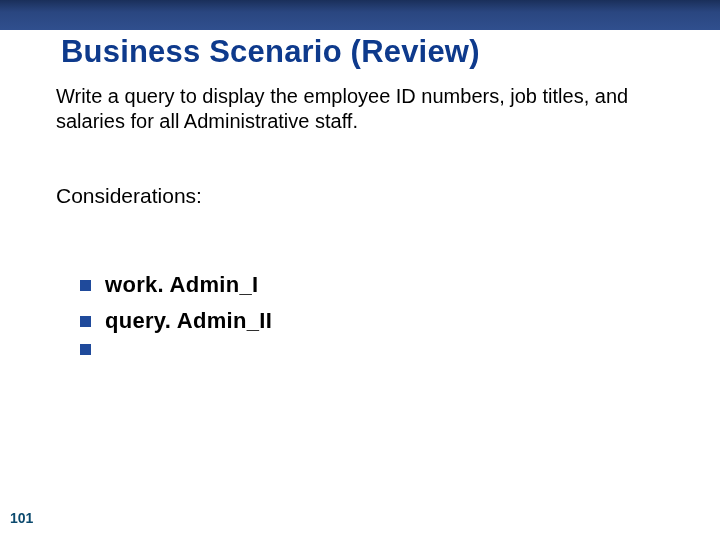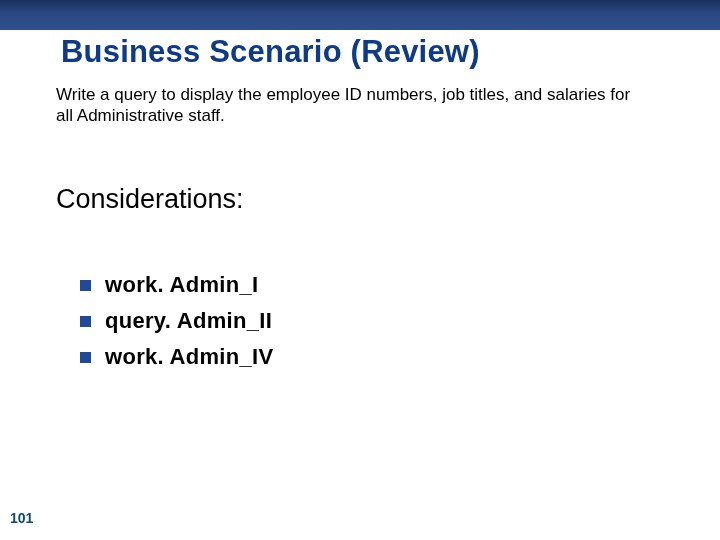--- a/index.html
+++ b/index.html
@@ -29,30 +29,30 @@
     font-weight: bold;
     font-size: 31px;
     color: #0e3a8c;
     letter-spacing: 0.2px;
   }
   .body-text {
     position: absolute;
     top: 84px;
     left: 56px;
     width: 586px;
-    font-size: 17px;
+    font-size: 20px;
     color: #000;
     line-height: 1.25;
   }
   .considerations {
     position: absolute;
     top: 182px;
     left: 56px;
     width: 586px;
-    font-size: 27px;
+    font-size: 21px;
     color: #000;
     line-height: 1.3;
   }
   .bullets {
     position: absolute;
     top: 272px;
     left: 80px;
     width: 560px;
   }
   .bullet-row {
@@ -100,17 +100,16 @@
   <div class="bullet-row">
     <div class="bullet-square"></div>
     <div class="bullet-text">work. Admin_I</div>
   </div>
   <div class="bullet-row">
     <div class="bullet-square"></div>
     <div class="bullet-text">query. Admin_II</div>
   </div>
   <div class="bullet-row">
     <div class="bullet-square"></div>
-    <div class="bullet-text">work. Admin_IV</div>
   </div>
 </div>
 
 <div class="slide-number">101</div>
 
 </body></html>

